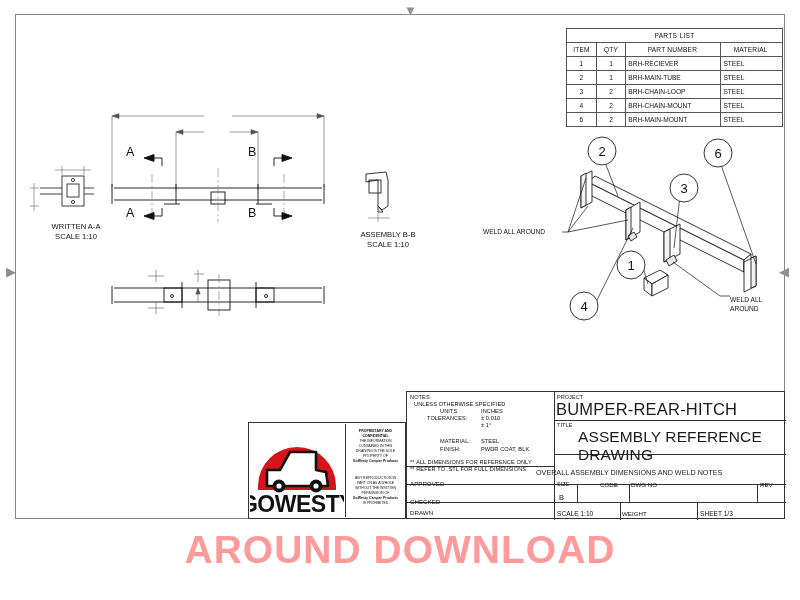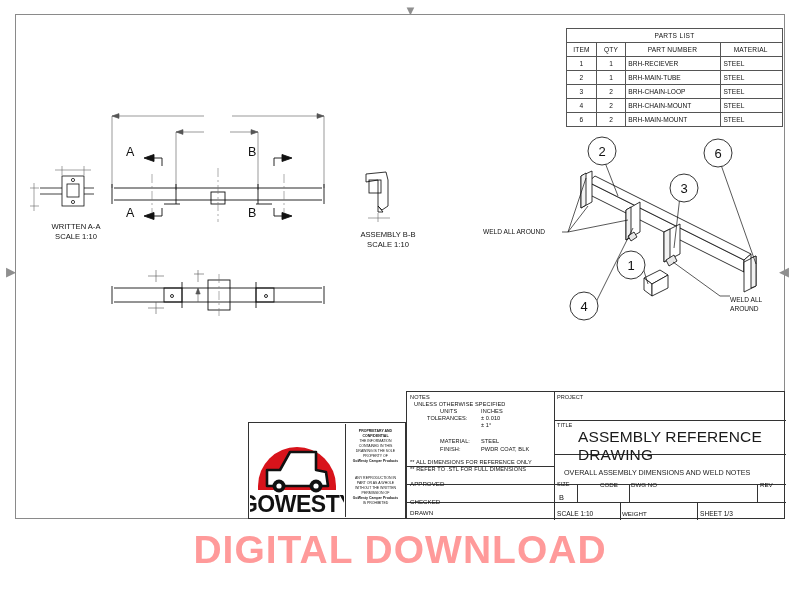--- a/index.html
+++ b/index.html
@@ -374,28 +374,29 @@
   <div class="notes-txt" style="left:440px;top:446px;">FINISH:</div>
   <div class="notes-txt" style="left:481px;top:446px;">PWDR COAT, BLK</div>
   <div class="notes-txt" style="left:410px;top:459px;">** ALL DIMENSIONS FOR REFERENCE ONLY</div>
   <div class="notes-txt" style="left:410px;top:466px;">** REFER TO .STL FOR FULL DIMENSIONS</div>
 
   <div class="cellbl" style="left:410px;top:480px;">APPROVED</div>
   <div class="cellbl" style="left:410px;top:498px;">CHECKED</div>
   <div class="cellbl" style="left:410px;top:509px;">DRAWN</div>
 
   <div class="proj-lbl" style="left:557px;top:394px;">PROJECT</div>
+  <div class="proj-val" style="left:556px;top:400px;">BUMPER-REAR-HITCH</div>
   <div class="proj-lbl" style="left:557px;top:422px;">TITLE</div>
   <div class="title-val" style="left:578px;top:428px;">ASSEMBLY REFERENCE DRAWING</div>
-  <div class="desc-val" style="left:564px;top:468px;">OVERALL ASSEMBLY DIMENSIONS AND WELD NOTES</div>
+  <div class="desc-val" style="left:536px;top:468px;">OVERALL ASSEMBLY DIMENSIONS AND WELD NOTES</div>
 
   <div class="cellbl" style="left:557px;top:481px;font-size:5.6px;">SIZE</div>
   <div class="cellval" style="left:559px;top:493px;">B</div>
   <div class="cellbl" style="left:600px;top:481px;">CODE</div>
   <div class="cellbl" style="left:631px;top:481px;">DWG NO</div>
   <div class="cellbl" style="left:760px;top:481px;">REV</div>
   <div class="cellbl" style="left:557px;top:510px;font-size:6.6px;">SCALE  1:10</div>
   <div class="cellbl" style="left:622px;top:510px;">WEIGHT</div>
   <div class="cellbl" style="left:700px;top:510px;font-size:6.6px;">SHEET  1/3</div>
 
-  <div class="watermark">DIGITAL DOWNLOAD</div>
+  <div class="watermark">AROUND DOWNLOAD</div>
 
 </div>
 
 </body></html>

